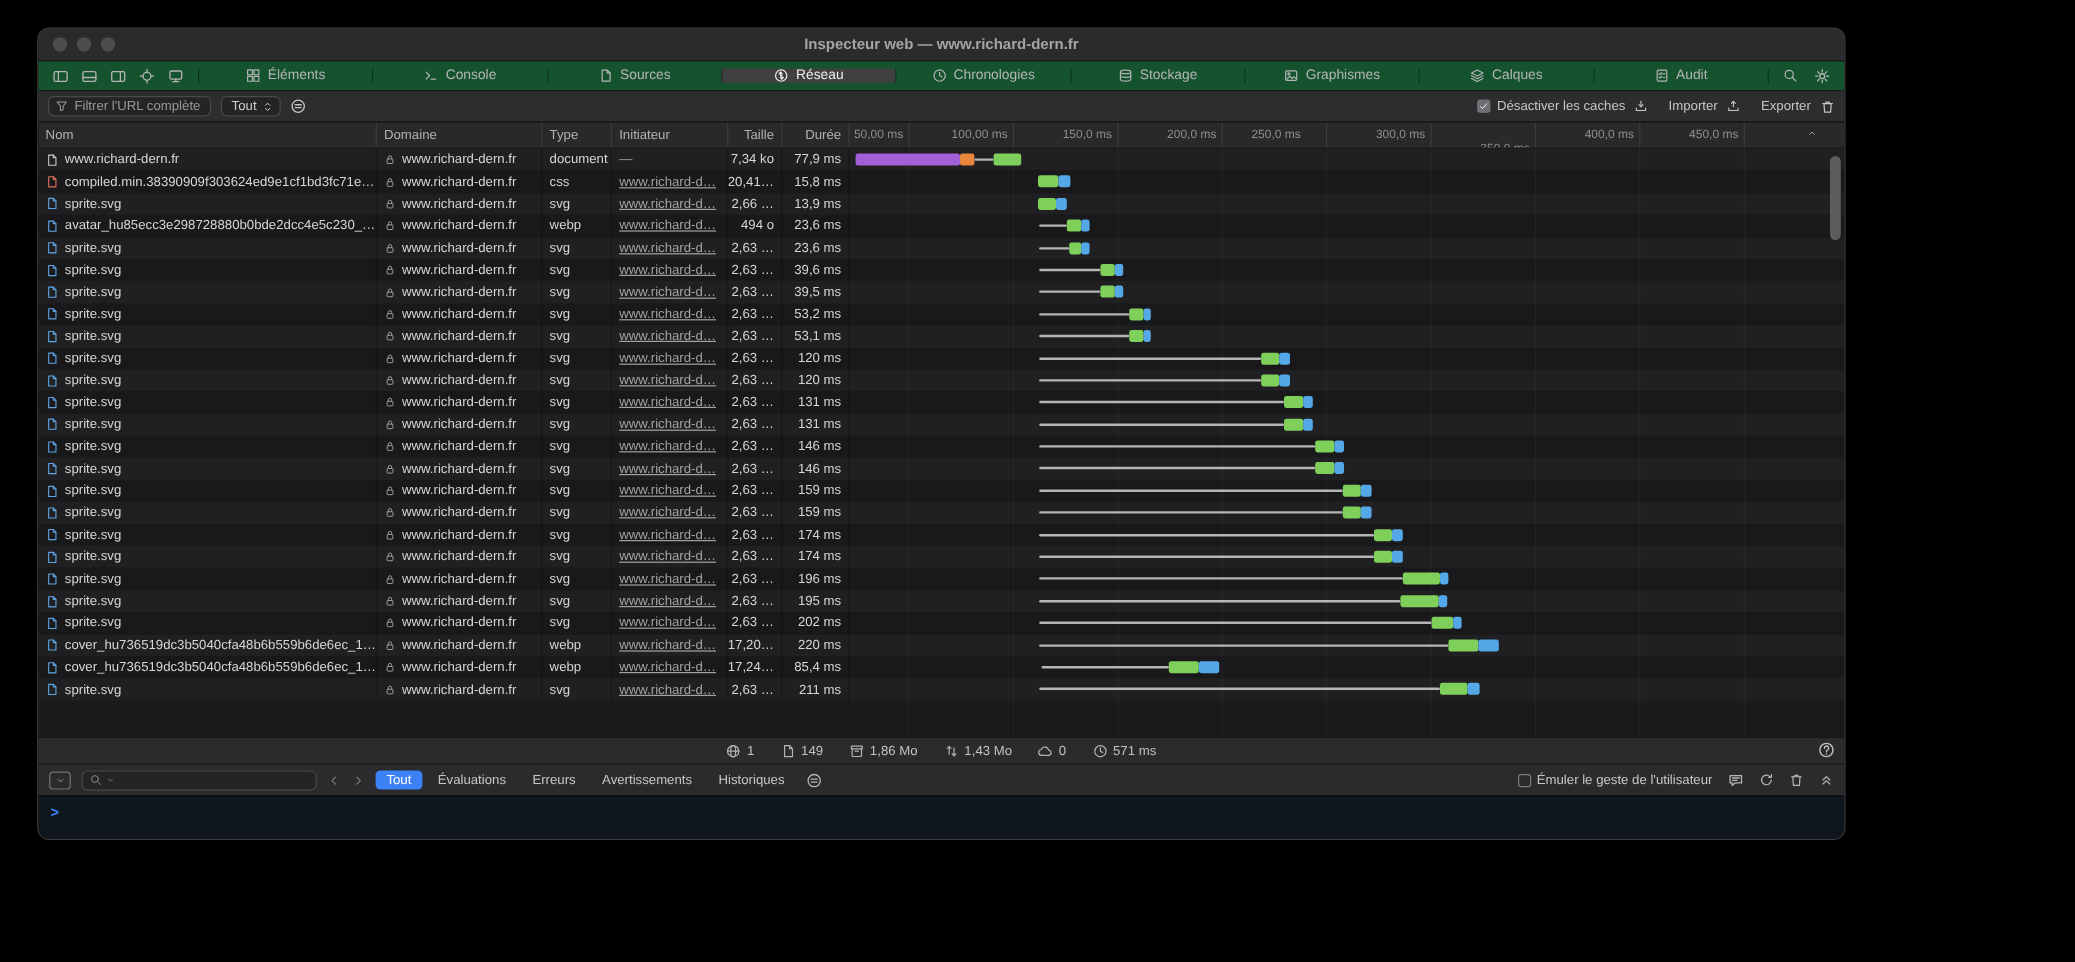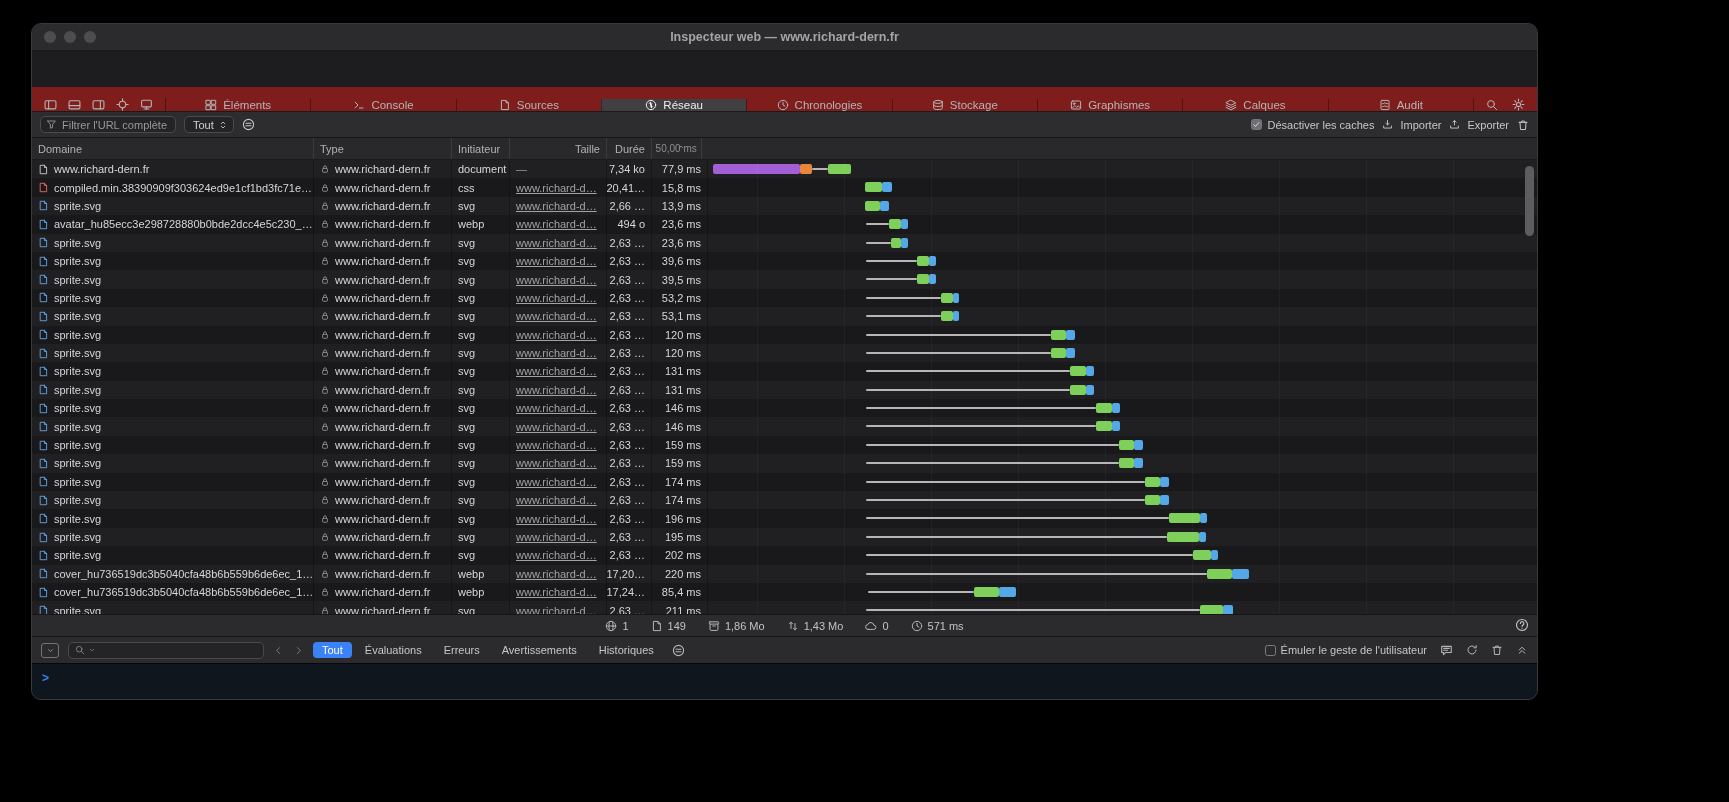--- a/index.html
+++ b/index.html
@@ -9,38 +9,38 @@
     background:#1d1d1f; border-radius:10px; overflow:hidden;
     display:flex; flex-direction:column;
     box-shadow:0 25px 70px rgba(0,0,0,.7); border:1px solid #3a3a3c;
   }
   
   .titlebar { height:27px; background:#2b2b2d; position:relative; flex:none; display:flex; align-items:center; border-bottom:1px solid #1a1a1a; }
   .traffic { display:flex; gap:8px; padding-left:12px; }
   .traffic span { width:12px; height:12px; border-radius:50%; background:#4d4d50; }
   .title { position:absolute; left:0; right:0; text-align:center; color:#a4a4a6; font-size:12.5px; font-weight:600; }
   
-  .tabbar { height:25px; background:#7f1d1d; flex:none; display:flex; align-items:flex-end; border-bottom:1px solid #1a1a1a; color:#b4b4b6;margin-top:36px; }
+  .tabbar { height:25px; background:#14532d; flex:none; display:flex; align-items:center; border-bottom:1px solid #1a1a1a; color:#b4b4b6; }
   .tool-icons { display:flex; align-items:center; gap:11px; padding:0 12px; border-right:1px solid rgba(0,0,0,.4); }
   .tabs { flex:1; display:flex; align-items:stretch; }
   .tab { flex:1; display:flex; align-items:center; justify-content:center; gap:6px; font-size:11.5px; border-left:1px solid rgba(0,0,0,.35); cursor:default; }
   .tab:first-child { border-left:none; }
   .tab.active { background:#404042; color:#ededee; }
   .bar-right { display:flex; align-items:center; gap:14px; padding:0 12px; border-left:1px solid rgba(0,0,0,.35); }
   .icon { display:inline-flex; align-items:center; justify-content:center; color:inherit; }
   .icon svg { display:block; }
   
   .filterbar { height:26px; background:#2d2d2f; flex:none; display:flex; align-items:center; gap:8px; padding:0 8px; border-bottom:1px solid #161616; color:#c6c6c8; font-size:11px; }
   .filter-field { display:flex; align-items:center; gap:5px; height:17px; padding:0 8px 0 5px; border:1px solid #4a4a4d; border-radius:5px; color:#98989a; background:#242426; }
   .scope-select { display:flex; align-items:center; gap:4px; height:17px; padding:0 5px 0 8px; border:1px solid #4a4a4d; border-radius:5px; background:#242426; color:#d0d0d2; }
   .fspacer { flex:1; }
   .checklabel { display:flex; align-items:center; gap:5px; color:#c6c6c8; }
   .cbox { width:11px; height:11px; border:1px solid #7c7c7f; border-radius:2.5px; display:inline-flex; align-items:center; justify-content:center; background:transparent; color:#fff; }
   .cbox.checked { background:#6f6f73; border-color:#76767a; }
-  .tool-btn { display:flex; align-items:center; gap:7px; color:#c6c6c8; }
+  .tool-btn { display:flex; align-items:center; gap:17px; color:#c6c6c8; }
   
   .table { flex:1; position:relative; background:#1a1a1c; overflow:hidden; }
   .thead, .row { display:grid; grid-template-columns:282px 138px 58px 97px 45px 56px 1fr; }
   .thead { height:22px; background:#29292b; border-bottom:1px solid #1a1a1a; color:#b2b2b4; font-size:11px; }
   .hcell { display:flex; align-items:center; padding:0 6px; border-right:1px solid #3b3b3d; overflow:hidden; white-space:nowrap; }
   .hcell.num { justify-content:flex-end; }
   .tl-head { position:relative; border-right:none; }
   .tick-label { position:absolute; top:0; height:22px; line-height:22px; width:76px; text-align:right; color:#8e8e90; font-size:10px; }
   .tick-line { position:absolute; top:0; bottom:0; width:1px; background:#3c3c3e; }
   .scrolltop { position:absolute; right:22px; top:4px; color:#9a9a9c; }
@@ -295,20 +295,21 @@
         <svg viewBox="0 0 12 12" width="12" height="12" fill="none" stroke="currentColor" stroke-width="1" stroke-linecap="round" stroke-linejoin="round">
           <line x1="2" y1="3.3" x2="10" y2="3.3"></line>
           <path d="M4.6 3.3V2.1h2.8v1.2"></path>
           <path d="M3 3.3l.5 7.2h5L9 3.3"></path>
         </svg>
       </span>
   </div>
 
   <div class="table">
     <div class="thead" id="thead">
+        <div class="hcell">Nom</div>
         <div class="hcell">Domaine</div>
         <div class="hcell">Type</div>
         <div class="hcell">Initiateur</div>
         <div class="hcell num">Taille</div>
         <div class="hcell num">Durée</div>
         <div class="hcell tl-head">
           <div class="tick-line" style="left: 48.72px;"></div>
           <span class="tick-label" style="left: -31.28px;">50,00 ms</span>
           <div class="tick-line" style="left: 135.72px;"></div>
           <span class="tick-label" style="left: 55.72px;">100,00 ms</span>

